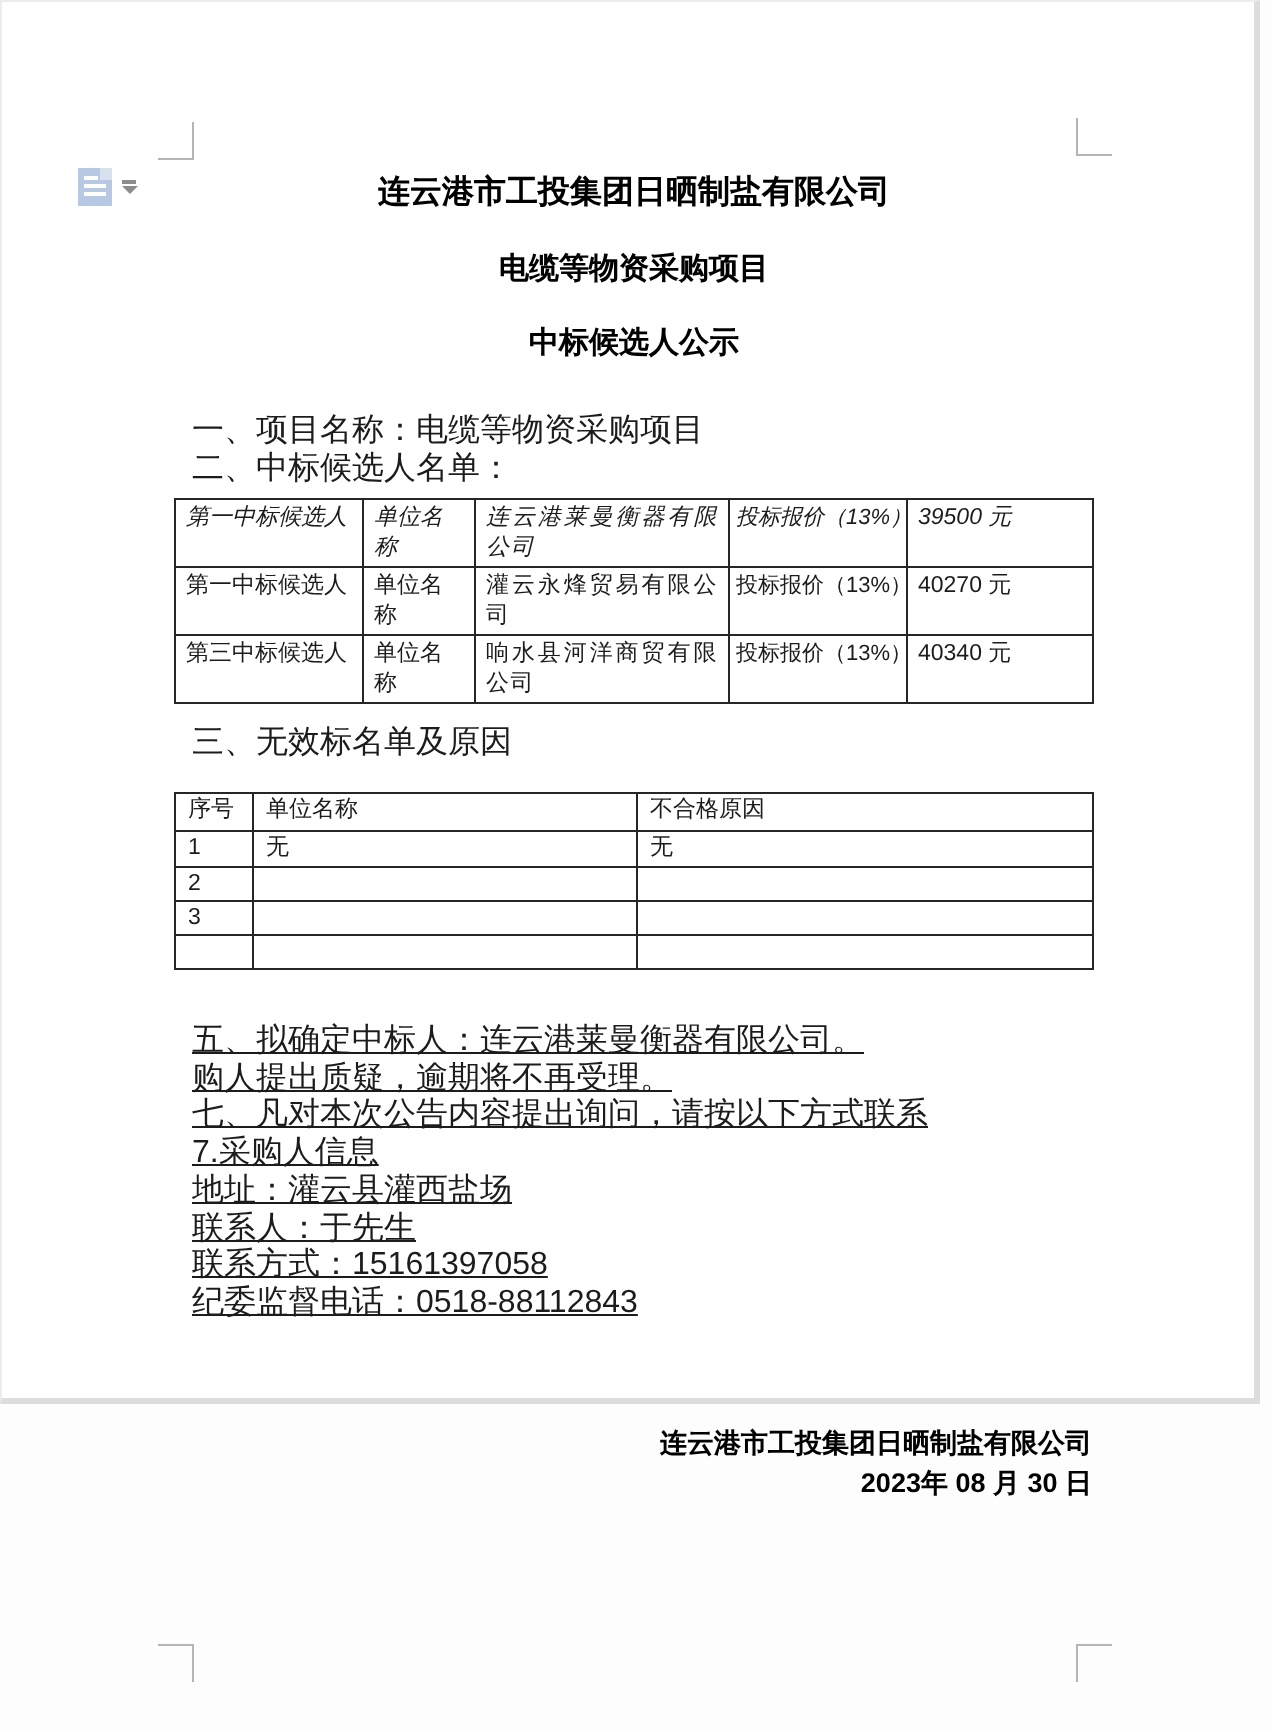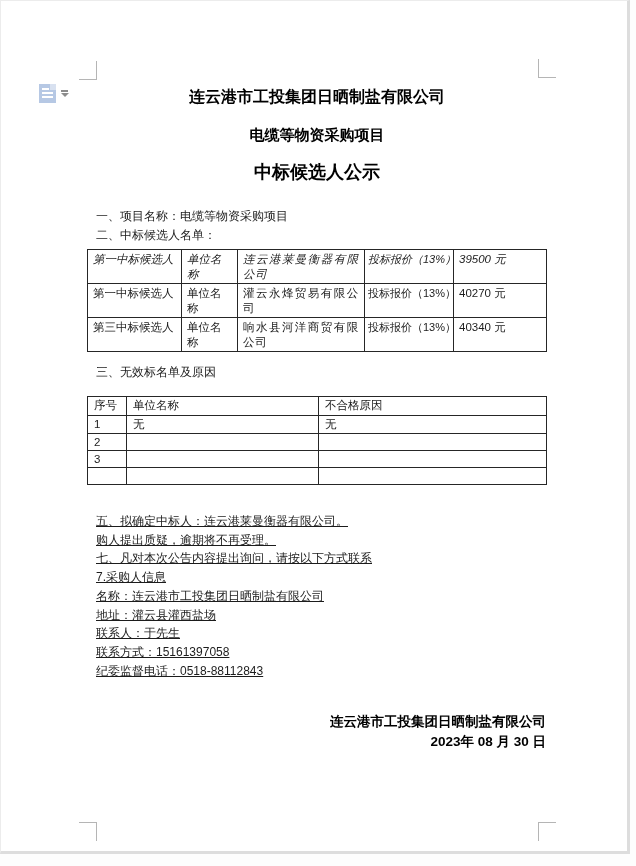--- a/index.html
+++ b/index.html
@@ -1,19 +1,19 @@
 <!DOCTYPE html>
 <html><head>
 <meta charset="utf-8">
 <style>
   * { margin:0; padding:0; box-sizing:border-box; }
   html,body { width:636px; height:866px; background:#ffffff; overflow:hidden;
     font-family:"Liberation Sans","DejaVu Sans",sans-serif; color:#1c1c1c; }
   .canvas { position:relative; width:636px; height:866px; background:#fdfdfd; }
-  .sheet { position:absolute; left:0; top:0; width:630px; height:854px; background:#ffffff;
+  .sheet { position:absolute; left:0; top:0; width:630px; height:702px; background:#ffffff;
     border-top:1px solid #ececec; border-left:1px solid #ececec;
     border-right:3px solid #dddddd; border-bottom:3px solid #dddddd; }
 
   
   .crop { position:absolute; width:18px; height:19px; }
   .crop-tl { left:78px; top:60px;  border-right:1px solid #b5b5b5; border-bottom:1px solid #b5b5b5; }
   .crop-tr { left:537px; top:58px; border-left:1px solid #b5b5b5;  border-bottom:1px solid #b5b5b5; }
   .crop-bl { left:78px; top:821px; border-right:1px solid #b5b5b5; border-top:1px solid #b5b5b5; }
   .crop-br { left:537px; top:821px; border-left:1px solid #b5b5b5;  border-top:1px solid #b5b5b5; }
 
@@ -29,24 +29,24 @@
   .paste-doc .ln3 { top:12px; width:11px; }
   .paste-arrow { position:absolute; right:2px; top:8px; width:9px; height:8px; }
   .paste-arrow .bar { position:absolute; left:1px; top:0; width:7px; height:2px; background:#8c8c8c; }
   .paste-arrow .tri { position:absolute; left:1px; top:3px; width:0; height:0;
     border-left:4px solid transparent; border-right:4px solid transparent; border-top:4px solid #8c8c8c; }
 
   
   .title { position:absolute; left:95px; width:442px; text-align:center; font-weight:bold; color:#000; }
   .title-1 { top:86px;  font-size:16px; line-height:19px; }
   .title-2 { top:125px; font-size:15px; line-height:18px; }
-  .title-3 { top:162px; font-size:18px; line-height:18px; }
+  .title-3 { top:162px; font-size:15px; line-height:18px; }
 
   
-  .bodyline { white-space:nowrap; font-size:12px; line-height:18.7px; color:#1c1c1c; }
+  .bodyline { white-space:nowrap; font-size:16px; line-height:18.7px; color:#1c1c1c; }
   .intro { position:absolute; left:95px; top:206px; }
   .sec3  { position:absolute; left:95px; top:362px; }
   .mainbody { position:absolute; left:95px; top:511px; width:460px;text-decoration:underline; }
 
   
   table { border-collapse:collapse; table-layout:fixed; position:absolute; left:86px; }
   td, th { border:1px solid #262626; vertical-align:top; font-size:11.5px; font-weight:normal;
     text-align:left; padding:2px 5px; line-height:14.5px; overflow:hidden; }
   .tbl-candidates { top:248px; width:459px; }
   .tbl-candidates .rowA { height:34px;font-style:italic; }
@@ -167,21 +167,20 @@
         <td></td>
       </tr>
     </tbody>
       </table>
 
     <div class="mainbody">
       <div class="bodyline">五、拟确定中标人：连云港莱曼衡器有限公司。</div>
       <div class="bodyline">购人提出质疑，逾期将不再受理。</div>
       <div class="bodyline">七、凡对本次公告内容提出询问，请按以下方式联系</div>
       <div class="bodyline">7.采购人信息</div>
-      <div class="bodyline">名称：连云港市工投集团日晒制盐有限公司</div>
       <div class="bodyline">地址：灌云县灌西盐场</div>
       <div class="bodyline">联系人：于先生</div>
       <div class="bodyline">联系方式：15161397058</div>
       <div class="bodyline">纪委监督电话：0518-88112843</div>
     </div>
 
     <div class="signature">
       <div>连云港市工投集团日晒制盐有限公司</div>
       <div>2023年 08 月 30 日</div>
     </div>

